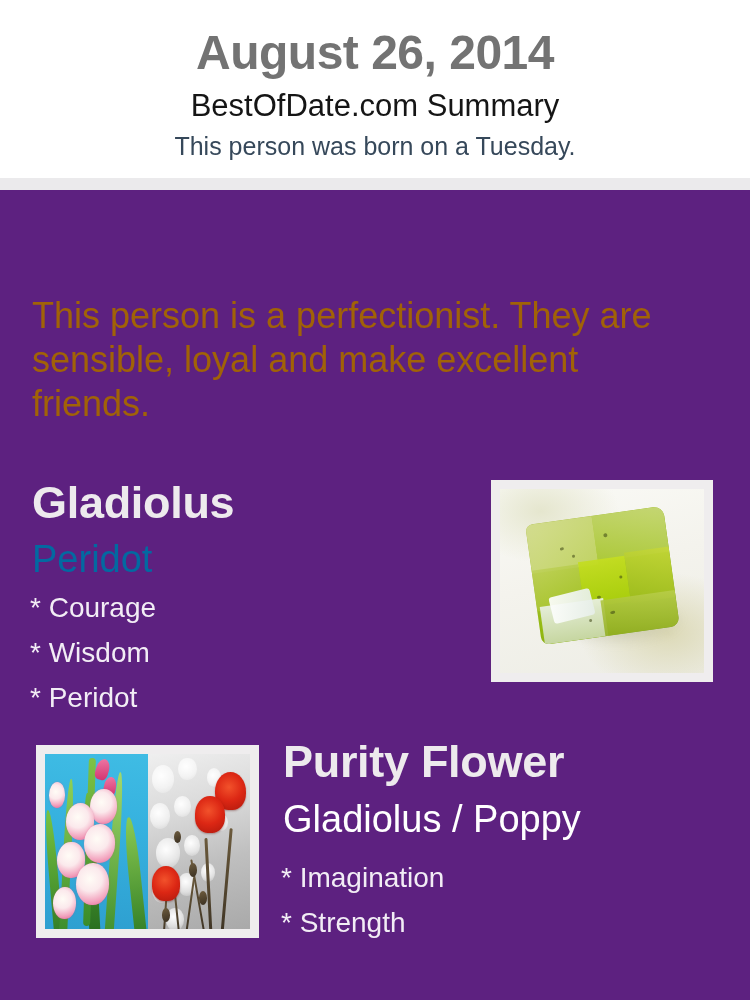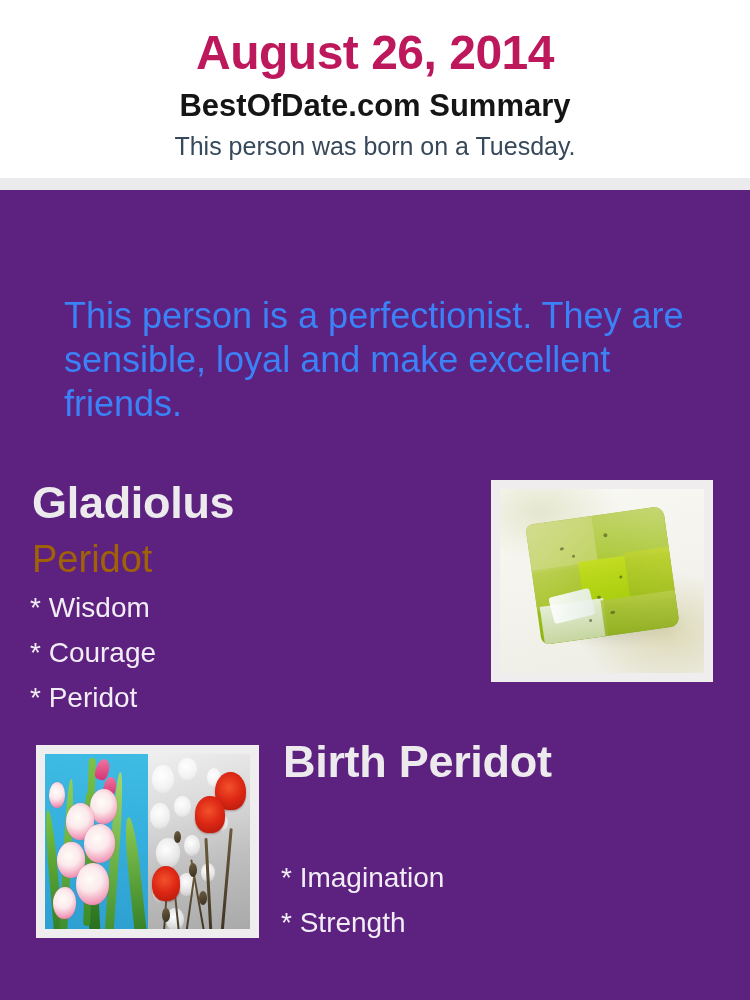--- a/index.html
+++ b/index.html
@@ -11,26 +11,26 @@
   }
   #page { position:relative; width:750px; height:1000px; background:#ffffff; }
 
   
   .header {
     position:absolute; left:0; top:0; width:750px; height:178px;
     background:#ffffff; text-align:center;
   }
   .hdr-date {
     position:absolute; left:0; top:24px; width:750px;
-    font-size:48px; font-weight:700; color:#be185d;
+    font-size:48px; font-weight:700; color:#737373;
     letter-spacing:-0.5px; line-height:58px;
   }
   .hdr-sub {
     position:absolute; left:0; top:87px; width:750px;
-    font-size:31px; font-weight:700; color:#151515; line-height:38px;
+    font-size:31px; font-weight:400; color:#151515; line-height:38px;
   }
   .hdr-note {
     position:absolute; left:0; top:130px; width:750px;
     font-size:25px; font-weight:400; color:#36485A; line-height:32px;
   }
   .hdr-divider {
     position:absolute; left:0; top:178px; width:750px; height:12px;
     background:#EBEAEC;
   }
 
@@ -41,34 +41,33 @@
   }
 
   
   .zodiac-name {
     position:absolute; left:32px; top:225px;
     font-size:54px; font-weight:700; color:#EDEAED;
     line-height:60px; letter-spacing:-0.5px;
   }
   .zodiac-desc {
     position:absolute; left:32px; top:294px; width:640px;
-    font-size:36px; font-weight:400; color:#3b82f6;
+    font-size:36px; font-weight:400; color:#a16207;
     line-height:44px;
-    margin-left:32px;
   }
 
   
   .bs-title {
     position:absolute; left:32px; top:476px;
     font-size:45px; font-weight:700; color:#EDEAED; line-height:54px;
     letter-spacing:-0.3px;
   }
   .bs-name {
     position:absolute; left:32px; top:536px;
-    font-size:38px; font-weight:400; color:#a16207; line-height:46px;
+    font-size:38px; font-weight:400; color:#0369a1; line-height:46px;
   }
   .bs-traits {
     position:absolute; left:30px; top:585px; width:420px;
   }
   .trait {
     font-size:28px; font-weight:400; color:#F2EDF5;
     line-height:45px; white-space:nowrap;
   }
 
   
@@ -207,22 +206,22 @@
   </div>
   <div class="hdr-divider"></div>
 
   <div class="body-panel"></div>
 
   <div class="zodiac-desc">This person is a perfectionist. They are sensible, loyal and make excellent friends.</div>
 
   <div class="bs-title">Gladiolus</div>
   <div class="bs-name">Peridot</div>
   <div class="bs-traits">
+    <div class="trait">* Courage</div>
     <div class="trait">* Wisdom</div>
-    <div class="trait">* Courage</div>
     <div class="trait">* Peridot</div>
   </div>
 
   <div class="gem-frame">
     <div class="gem-photo">
       <div class="gem-bg"></div>
       <div class="gem-shadow"></div>
       <div class="gem-body">
         <div class="facet f1"></div>
         <div class="facet f2"></div>
@@ -291,19 +290,20 @@
 
         <div class="p-bud" style="left:26%;top:44%;width:7%;height:7%;"></div>
         <div class="p-bud" style="left:40%;top:62%;width:8%;height:8%;"></div>
         <div class="p-bud" style="left:50%;top:78%;width:8%;height:8%;"></div>
         <div class="p-bud" style="left:14%;top:88%;width:8%;height:8%;"></div>
       </div>
 
     </div>
   </div>
 
-  <div class="bf-title">Birth Peridot</div>
+  <div class="bf-title">Purity Flower</div>
+  <div class="bf-name">Gladiolus / Poppy</div>
   <div class="bf-traits">
     <div class="trait">* Imagination</div>
     <div class="trait">* Strength</div>
   </div>
 
 </div>
 
 </body></html>

